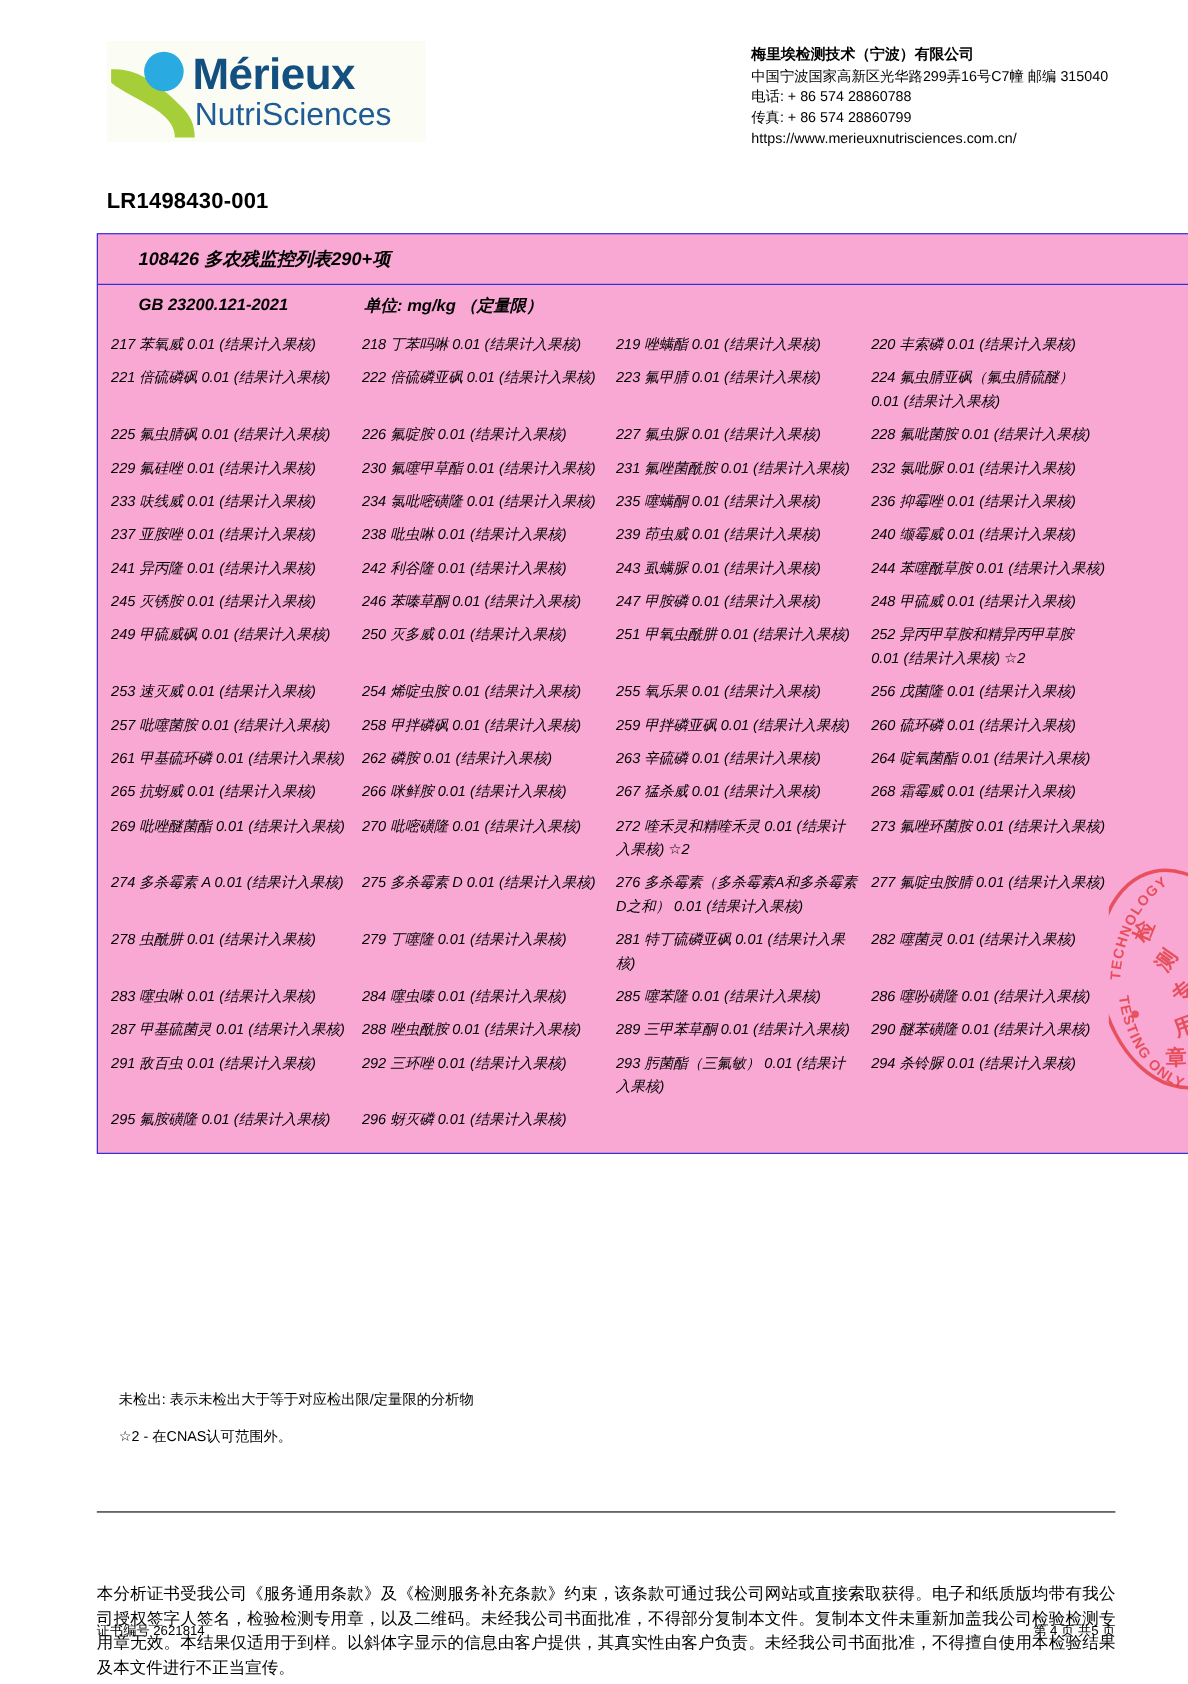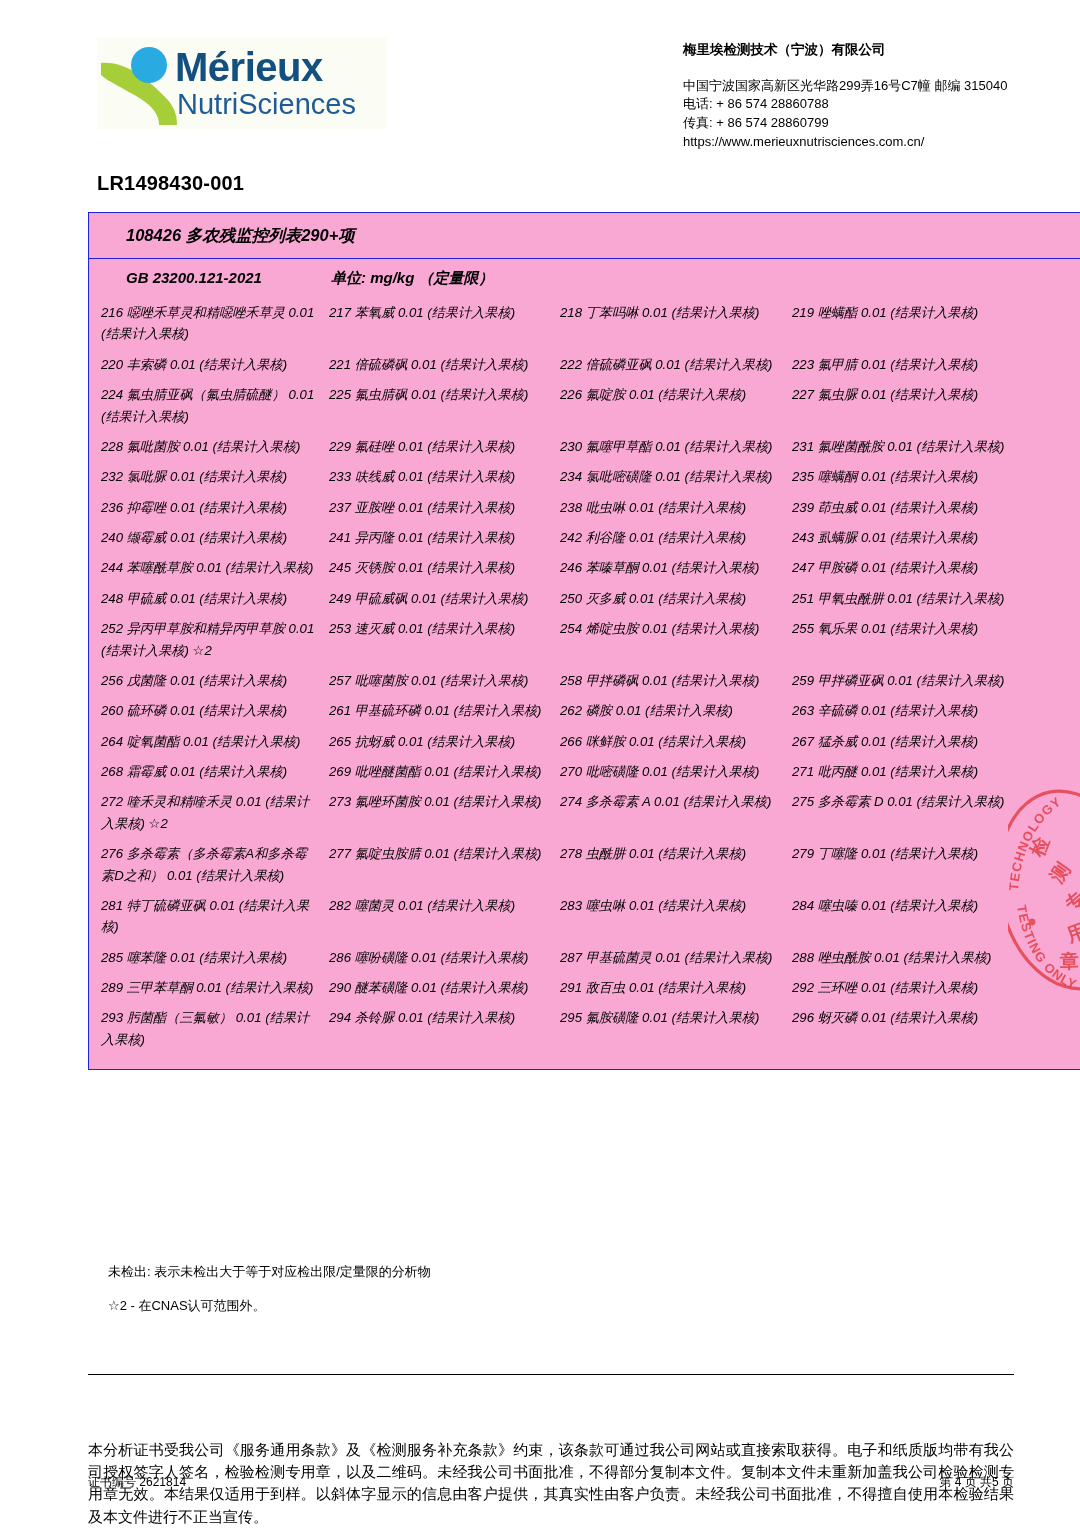--- a/index.html
+++ b/index.html
@@ -41,21 +41,21 @@
     position: absolute;
     left: 683px;
     top: 40px;
     width: 380px;
     line-height: 1.45;
   }
   .company-name {
     font-size: 13.5px;
     font-weight: bold;
     letter-spacing: 0px;
-    margin-bottom: 17px;
+    margin-bottom: 1px;
   }
   .company-line {
     font-size: 13px;
     font-weight: normal;
     white-space: nowrap;
   }
 
   
   .report-id {
     position: absolute;
@@ -192,21 +192,20 @@
 
   <div class="report-id">LR1498430-001</div>
 
   <div class="table-box">
     <div class="tbl-title">108426 多农残监控列表290+项</div>
     <div class="tbl-subhead">
       <span class="std">GB 23200.121-2021</span>
       <span class="unit">单位: mg/kg  （定量限）</span>
     </div>
     <div class="grid" id="analyte-grid">
-        <div class="cell">216 噁唑禾草灵和精噁唑禾草灵 0.01 (结果计入果核)</div>
         <div class="cell">217 苯氧威 0.01 (结果计入果核)</div>
         <div class="cell">218 丁苯吗啉 0.01 (结果计入果核)</div>
         <div class="cell">219 唑螨酯 0.01 (结果计入果核)</div>
         <div class="cell">220 丰索磷 0.01 (结果计入果核)</div>
         <div class="cell">221 倍硫磷砜 0.01 (结果计入果核)</div>
         <div class="cell">222 倍硫磷亚砜 0.01 (结果计入果核)</div>
         <div class="cell">223 氟甲腈 0.01 (结果计入果核)</div>
         <div class="cell">224 氟虫腈亚砜（氟虫腈硫醚） 0.01 (结果计入果核)</div>
         <div class="cell">225 氟虫腈砜 0.01 (结果计入果核)</div>
         <div class="cell">226 氟啶胺 0.01 (结果计入果核)</div>
@@ -247,21 +246,20 @@
         <div class="cell">261 甲基硫环磷 0.01 (结果计入果核)</div>
         <div class="cell">262 磷胺 0.01 (结果计入果核)</div>
         <div class="cell">263 辛硫磷 0.01 (结果计入果核)</div>
         <div class="cell">264 啶氧菌酯 0.01 (结果计入果核)</div>
         <div class="cell">265 抗蚜威 0.01 (结果计入果核)</div>
         <div class="cell">266 咪鲜胺 0.01 (结果计入果核)</div>
         <div class="cell">267 猛杀威 0.01 (结果计入果核)</div>
         <div class="cell">268 霜霉威 0.01 (结果计入果核)</div>
         <div class="cell">269 吡唑醚菌酯 0.01 (结果计入果核)</div>
         <div class="cell">270 吡嘧磺隆 0.01 (结果计入果核)</div>
-        <div class="cell">271 吡丙醚 0.01 (结果计入果核)</div>
         <div class="cell">272 喹禾灵和精喹禾灵 0.01 (结果计入果核) ☆2</div>
         <div class="cell">273 氟唑环菌胺 0.01 (结果计入果核)</div>
         <div class="cell">274 多杀霉素 A 0.01 (结果计入果核)</div>
         <div class="cell">275 多杀霉素 D 0.01 (结果计入果核)</div>
         <div class="cell">276 多杀霉素（多杀霉素A和多杀霉素D之和） 0.01 (结果计入果核)</div>
         <div class="cell">277 氟啶虫胺腈 0.01 (结果计入果核)</div>
         <div class="cell">278 虫酰肼 0.01 (结果计入果核)</div>
         <div class="cell">279 丁噻隆 0.01 (结果计入果核)</div>
         <div class="cell">281 特丁硫磷亚砜 0.01 (结果计入果核)</div>
         <div class="cell">282 噻菌灵 0.01 (结果计入果核)</div>

